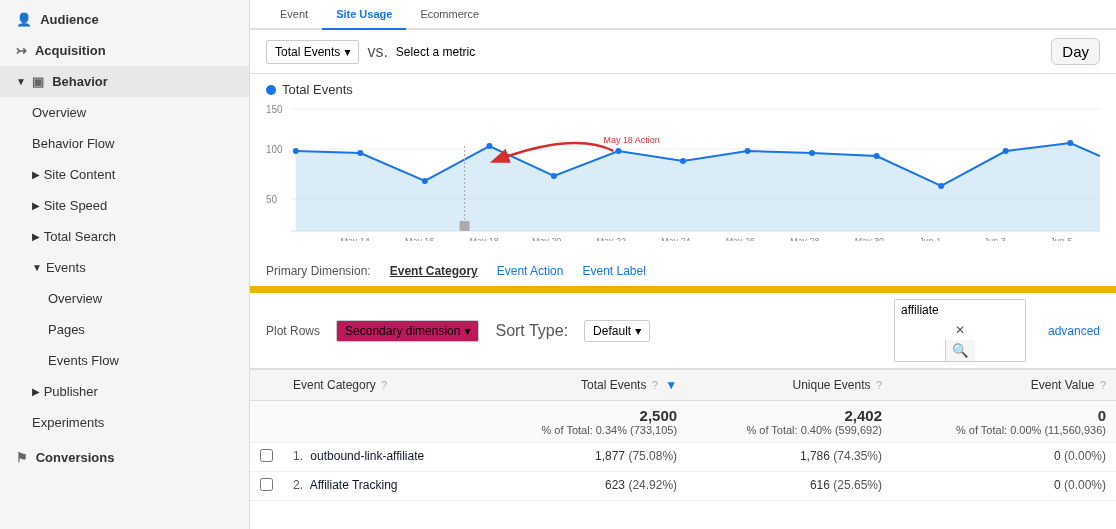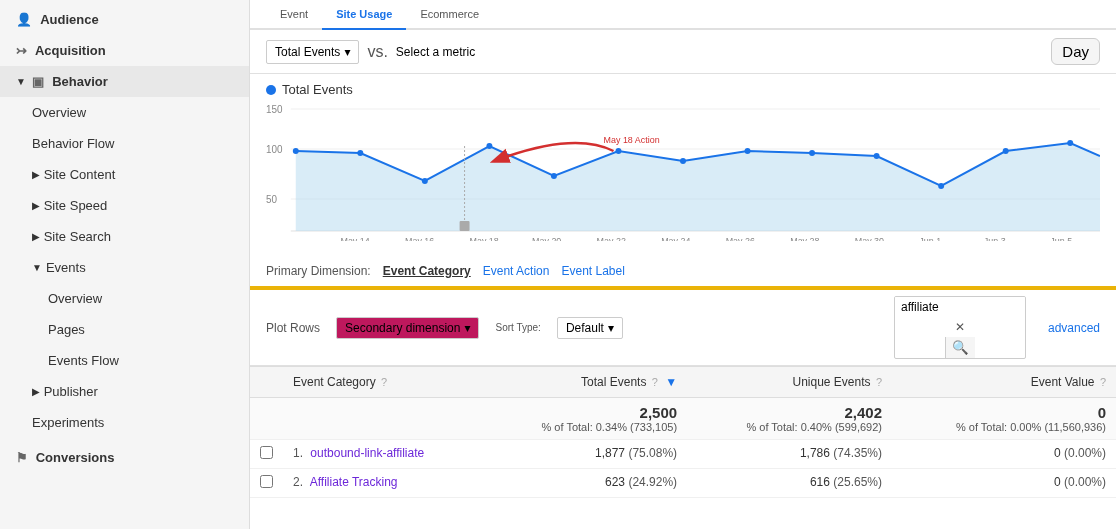--- a/index.html
+++ b/index.html
@@ -104,23 +104,23 @@
       height: 155px;
       width: 100%;
     }
     svg.chart { width: 100%; height: 140px; }
 
     
     .primary-dimension {
       display: flex;
       align-items: center;
       padding: 8px 16px;
-      gap: 12px;
-      font-size: 12px;
-      border-bottom: 4px solid #eab308;
+      gap: 19px;
+      font-size: 12px;
+      border-bottom: 7px solid #eab308;
       flex-shrink: 0;
     }
     .primary-dimension .label { color: #555; }
     .dim-link { color: #1a73e8; cursor: pointer; text-decoration: none; font-size: 12px; }
     .dim-link.active { color: #333; font-weight: bold; text-decoration: underline; }
 
     
     .table-controls {
       display: flex;
       align-items: center;
@@ -140,21 +140,21 @@
       display: flex;
       align-items: center;
       border: 1px solid #ccc;
       border-radius: 2px;
       padding: 3px 8px;
       background: #be185d;
       cursor: pointer;
       font-size: 12px;
       gap: 4px;
     }
-    .sort-type-label { font-size: 10px; color: #555; }
+    .sort-type-label { font-size: 16px; color: #555; }
     .sort-dropdown {
       display: flex;
       align-items: center;
       border: 1px solid #ccc;
       border-radius: 2px;
       padding: 3px 8px;
       background: #fff;
       cursor: pointer;
       font-size: 12px;
       gap: 4px;
@@ -199,21 +199,21 @@
     .data-table th.num { text-align: right; }
     .data-table td {
       padding: 6px 10px;
       border-bottom: 1px solid #f0f0f0;
       vertical-align: top;
     }
     .data-table td.num { text-align: right; }
     .data-table .totals-row td { background: #fafafa; }
     .total-value { font-size: 15px; font-weight: bold; }
     .total-pct { font-size: 11px; color: #555; }
-    .link-cell a { color: #6d28d9; text-decoration: none; }
+    .link-cell a { color: #0f172a; text-decoration: none; }
     .sort-arrow { margin-left: 4px; color: #1a73e8; }
     .help-icon { color: #aaa; font-size: 11px; margin-left: 2px; cursor: pointer; }
     .checkbox-cell { width: 28px; }
     .table-scroll { overflow-y: auto; flex: 1; }
 
     
     .sidebar-top-space { height: 4px; }
   </style>
 </head>
 <body>
@@ -246,21 +246,21 @@
   <div class="sidebar-item indent1">
     <span style="margin-right:4px;font-size:10px;">▶</span>
     <span>Site Content</span>
   </div>
   <div class="sidebar-item indent1">
     <span style="margin-right:4px;font-size:10px;">▶</span>
     <span>Site Speed</span>
   </div>
   <div class="sidebar-item indent1">
     <span style="margin-right:4px;font-size:10px;">▶</span>
-    <span>Site Search</span>
+    <span>Total Search</span>
   </div>
   <div class="sidebar-item indent1">
     <span style="margin-right:4px;font-size:10px;">▼</span>
     <span>Events</span>
   </div>
   <div class="sidebar-item indent2">
     <span>Overview</span>
   </div>
   <div class="sidebar-item indent2">
     <span>Pages</span>

